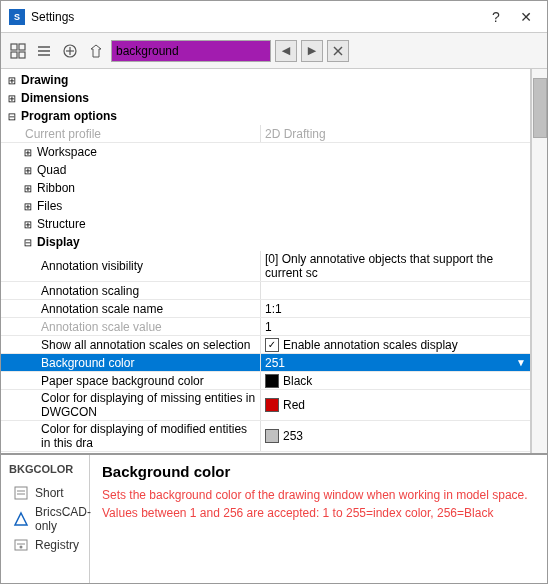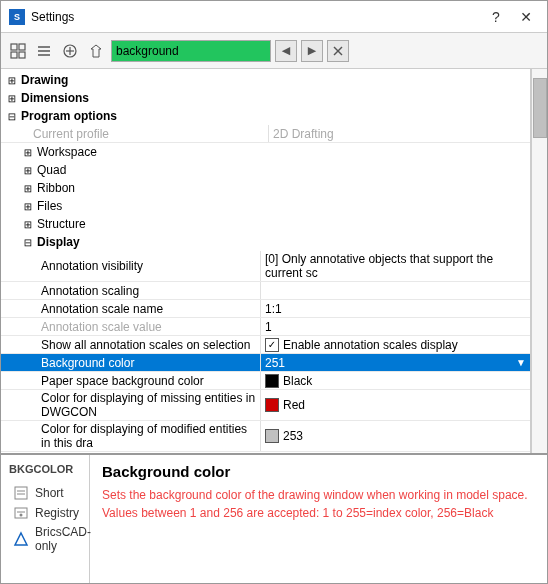--- a/index.html
+++ b/index.html
@@ -78,21 +78,21 @@
       align-items: center;
       justify-content: center;
       cursor: pointer;
       border: 1px solid transparent;
       font-size: 14px;
       color: #555;
     }
     .search-box {
       display: flex;
       align-items: center;
-      background: #22c55e;
+      background: #a21caf;
       border: 1px solid #aaa;
       height: 22px;
       flex: 1;
       max-width: 160px;
     }
     .search-input {
       border: none;
       outline: none;
       width: 100%;
       padding: 0 4px;
@@ -338,21 +338,21 @@
       <div class="tree-item">
         <span class="expand-icon">⊞</span>
         <span class="item-label tree-section-header">Dimensions</span>
       </div>
 
       <div class="tree-item">
         <span class="expand-icon">⊟</span>
         <span class="item-label tree-section-header">Program options</span>
       </div>
 
-      <div class="table-row" style="padding-left:8px;">
+      <div class="table-row" style="padding-left:0;">
         <div class="table-cell-left" style="padding-left:24px; color:#aaa;">Current profile</div>
         <div class="table-cell-right" style="color:#aaa;">2D Drafting</div>
       </div>
 
       <div class="tree-item" style="padding-left:20px;">
         <span class="expand-icon">⊞</span>
         <span class="item-label">Workspace</span>
       </div>
 
       <div class="tree-item" style="padding-left:20px;">
@@ -456,34 +456,34 @@
             <rect x="2" y="2" width="12" height="12" fill="none" stroke="#888" stroke-width="1"></rect>
             <line x1="4" y1="6" x2="12" y2="6" stroke="#888" stroke-width="1"></line>
             <line x1="4" y1="9" x2="12" y2="9" stroke="#888" stroke-width="1"></line>
           </svg>
         </span>
         <span>Short</span>
       </div>
       <div class="bottom-menu-item">
         <span class="bottom-menu-icon">
           <svg width="16" height="16" viewBox="0 0 16 16">
+            <polygon points="8,2 14,14 2,14" fill="none" stroke="#1565c0" stroke-width="1.5"></polygon>
+          </svg>
+        </span>
+        <span>BricsCAD-only</span>
+      </div>
+      <div class="bottom-menu-item">
+        <span class="bottom-menu-icon">
+          <svg width="16" height="16" viewBox="0 0 16 16">
             <rect x="2" y="3" width="12" height="10" fill="none" stroke="#888" stroke-width="1"></rect>
             <line x1="4" y1="7" x2="12" y2="7" stroke="#888" stroke-width="1"></line>
             <circle cx="8" cy="10" r="1.5" fill="#888"></circle>
           </svg>
         </span>
         <span>Registry</span>
       </div>
-      <div class="bottom-menu-item">
-        <span class="bottom-menu-icon">
-          <svg width="16" height="16" viewBox="0 0 16 16">
-            <polygon points="8,2 14,14 2,14" fill="none" stroke="#1565c0" stroke-width="1.5"></polygon>
-          </svg>
-        </span>
-        <span>BricsCAD-only</span>
-      </div>
     </div>
     <div class="bottom-right">
       <div class="help-title">Background color</div>
       <div class="help-text">Sets the background color of the drawing window when working in model space.<br>Values between 1 and 256 are accepted: 1 to 255=index color, 256=Black</div>
     </div>
   </div>
 </div>
 
 </body></html>

